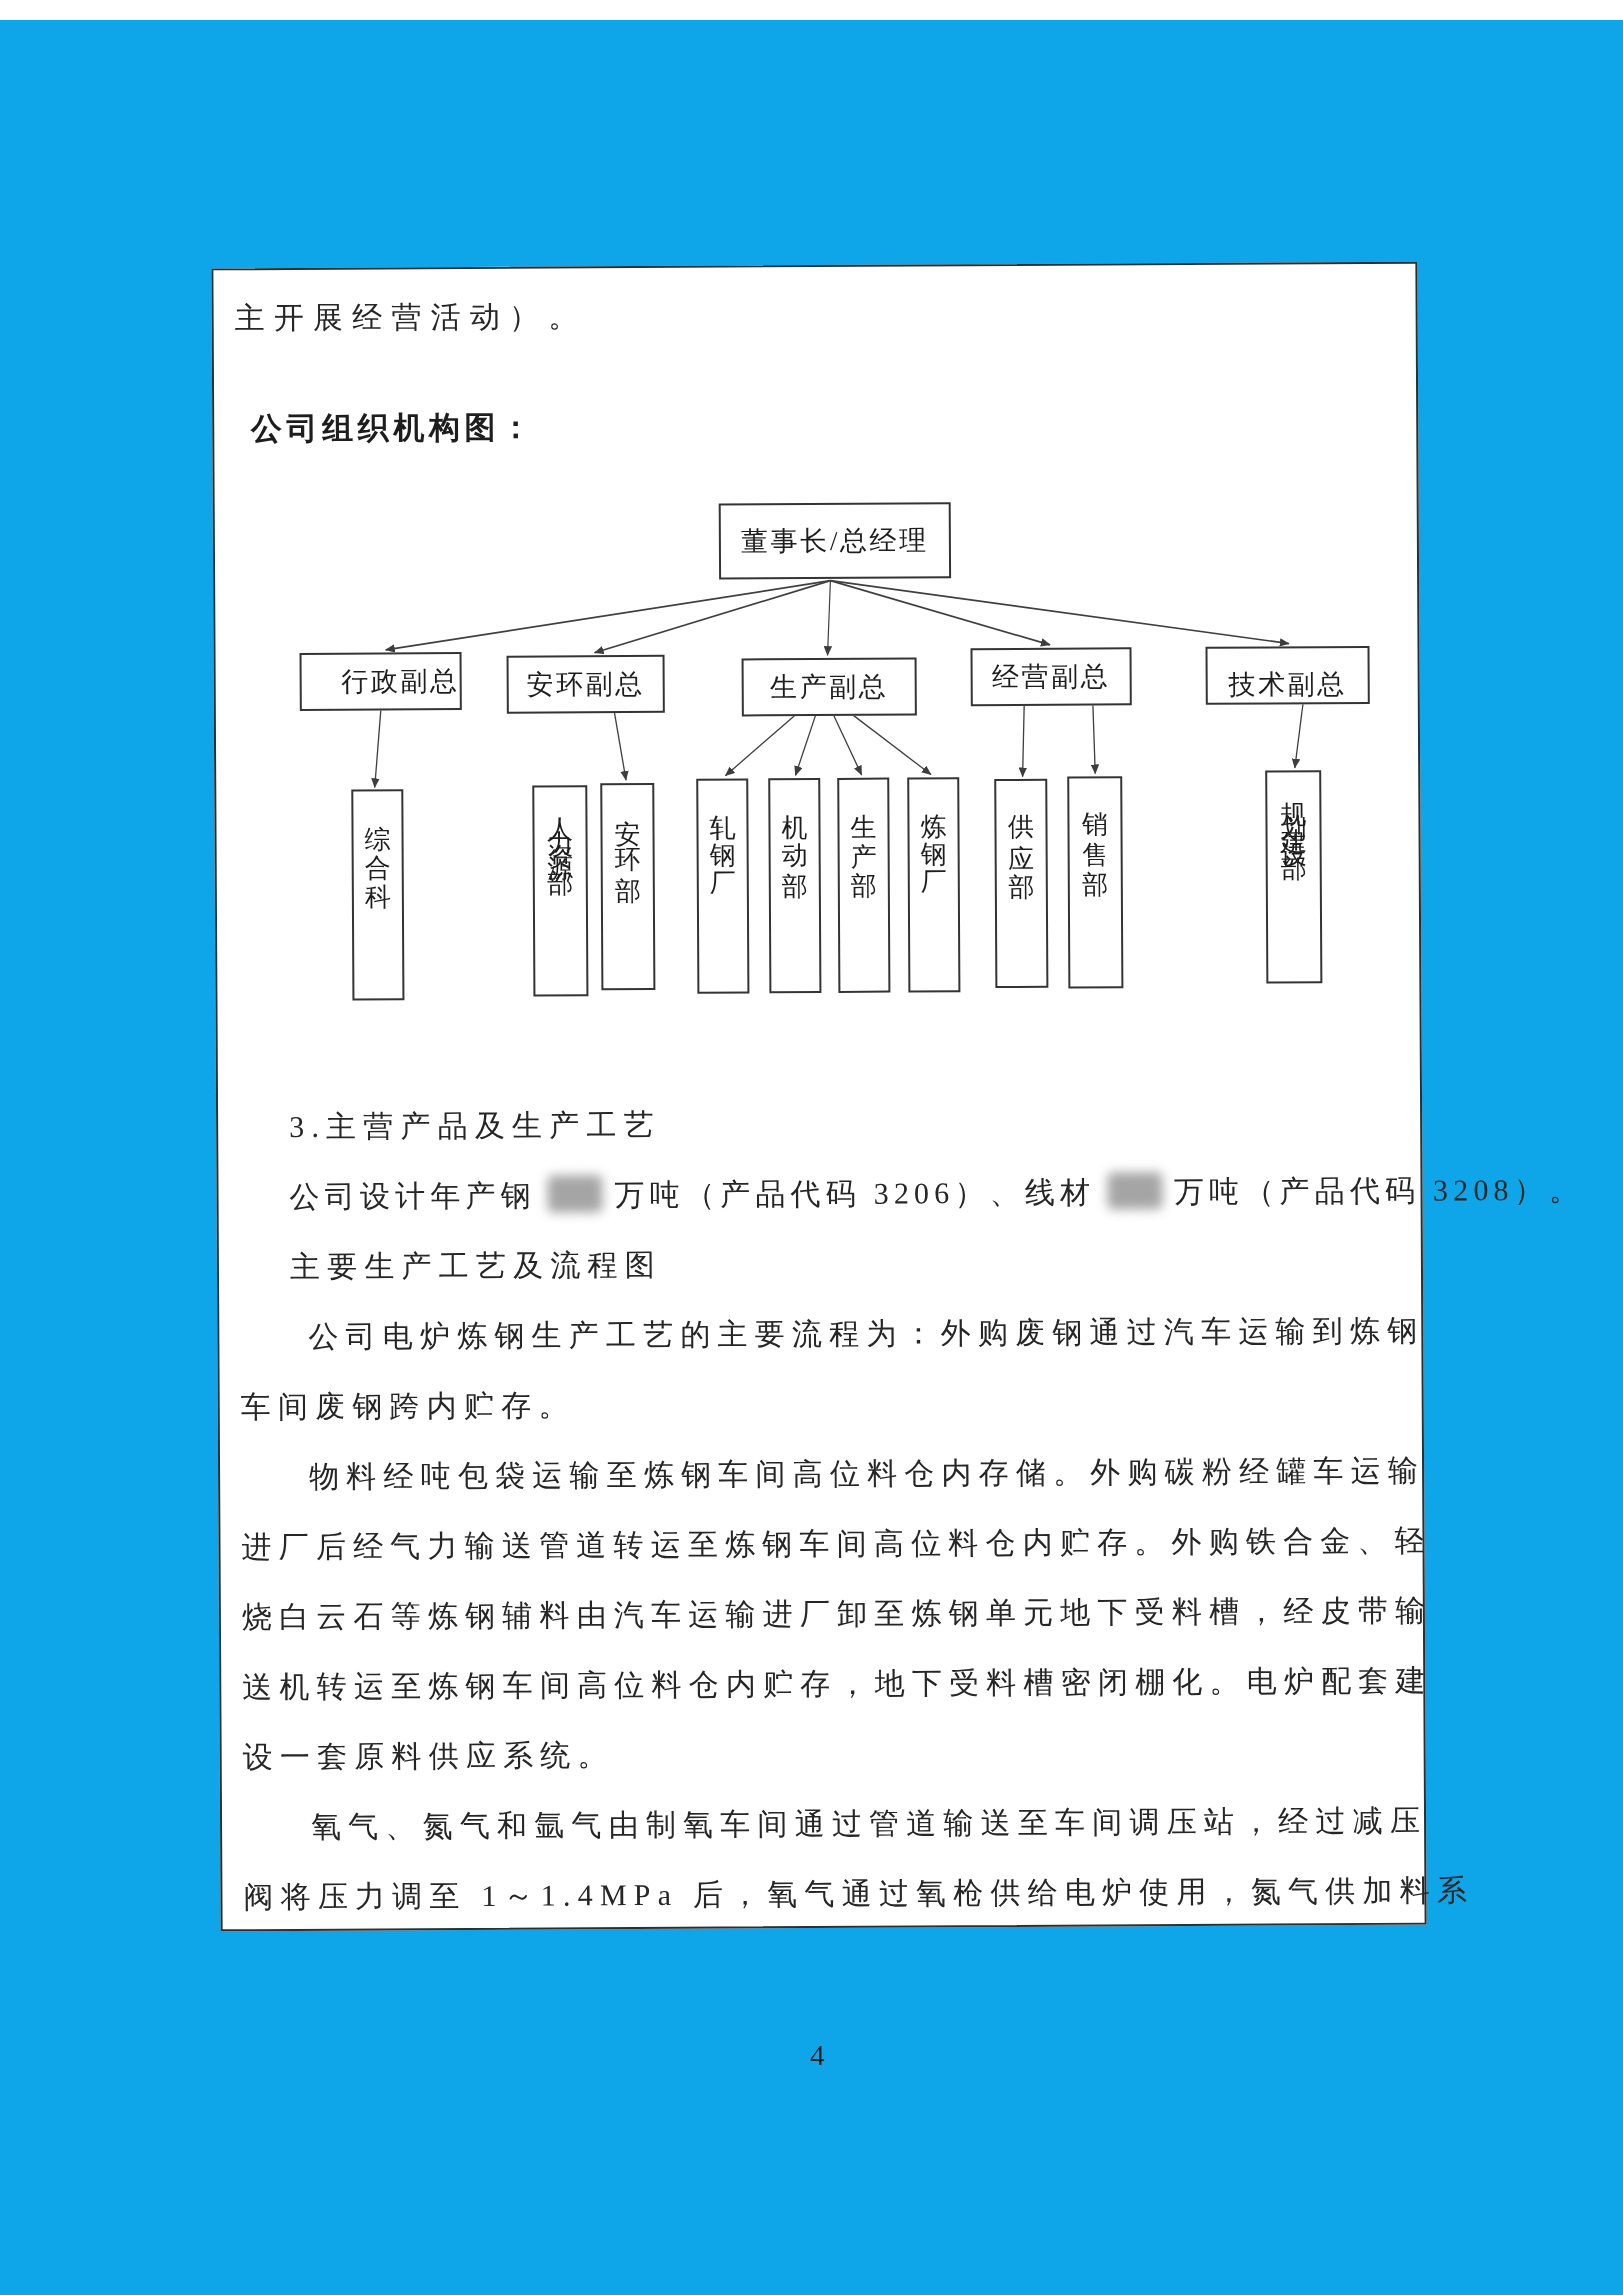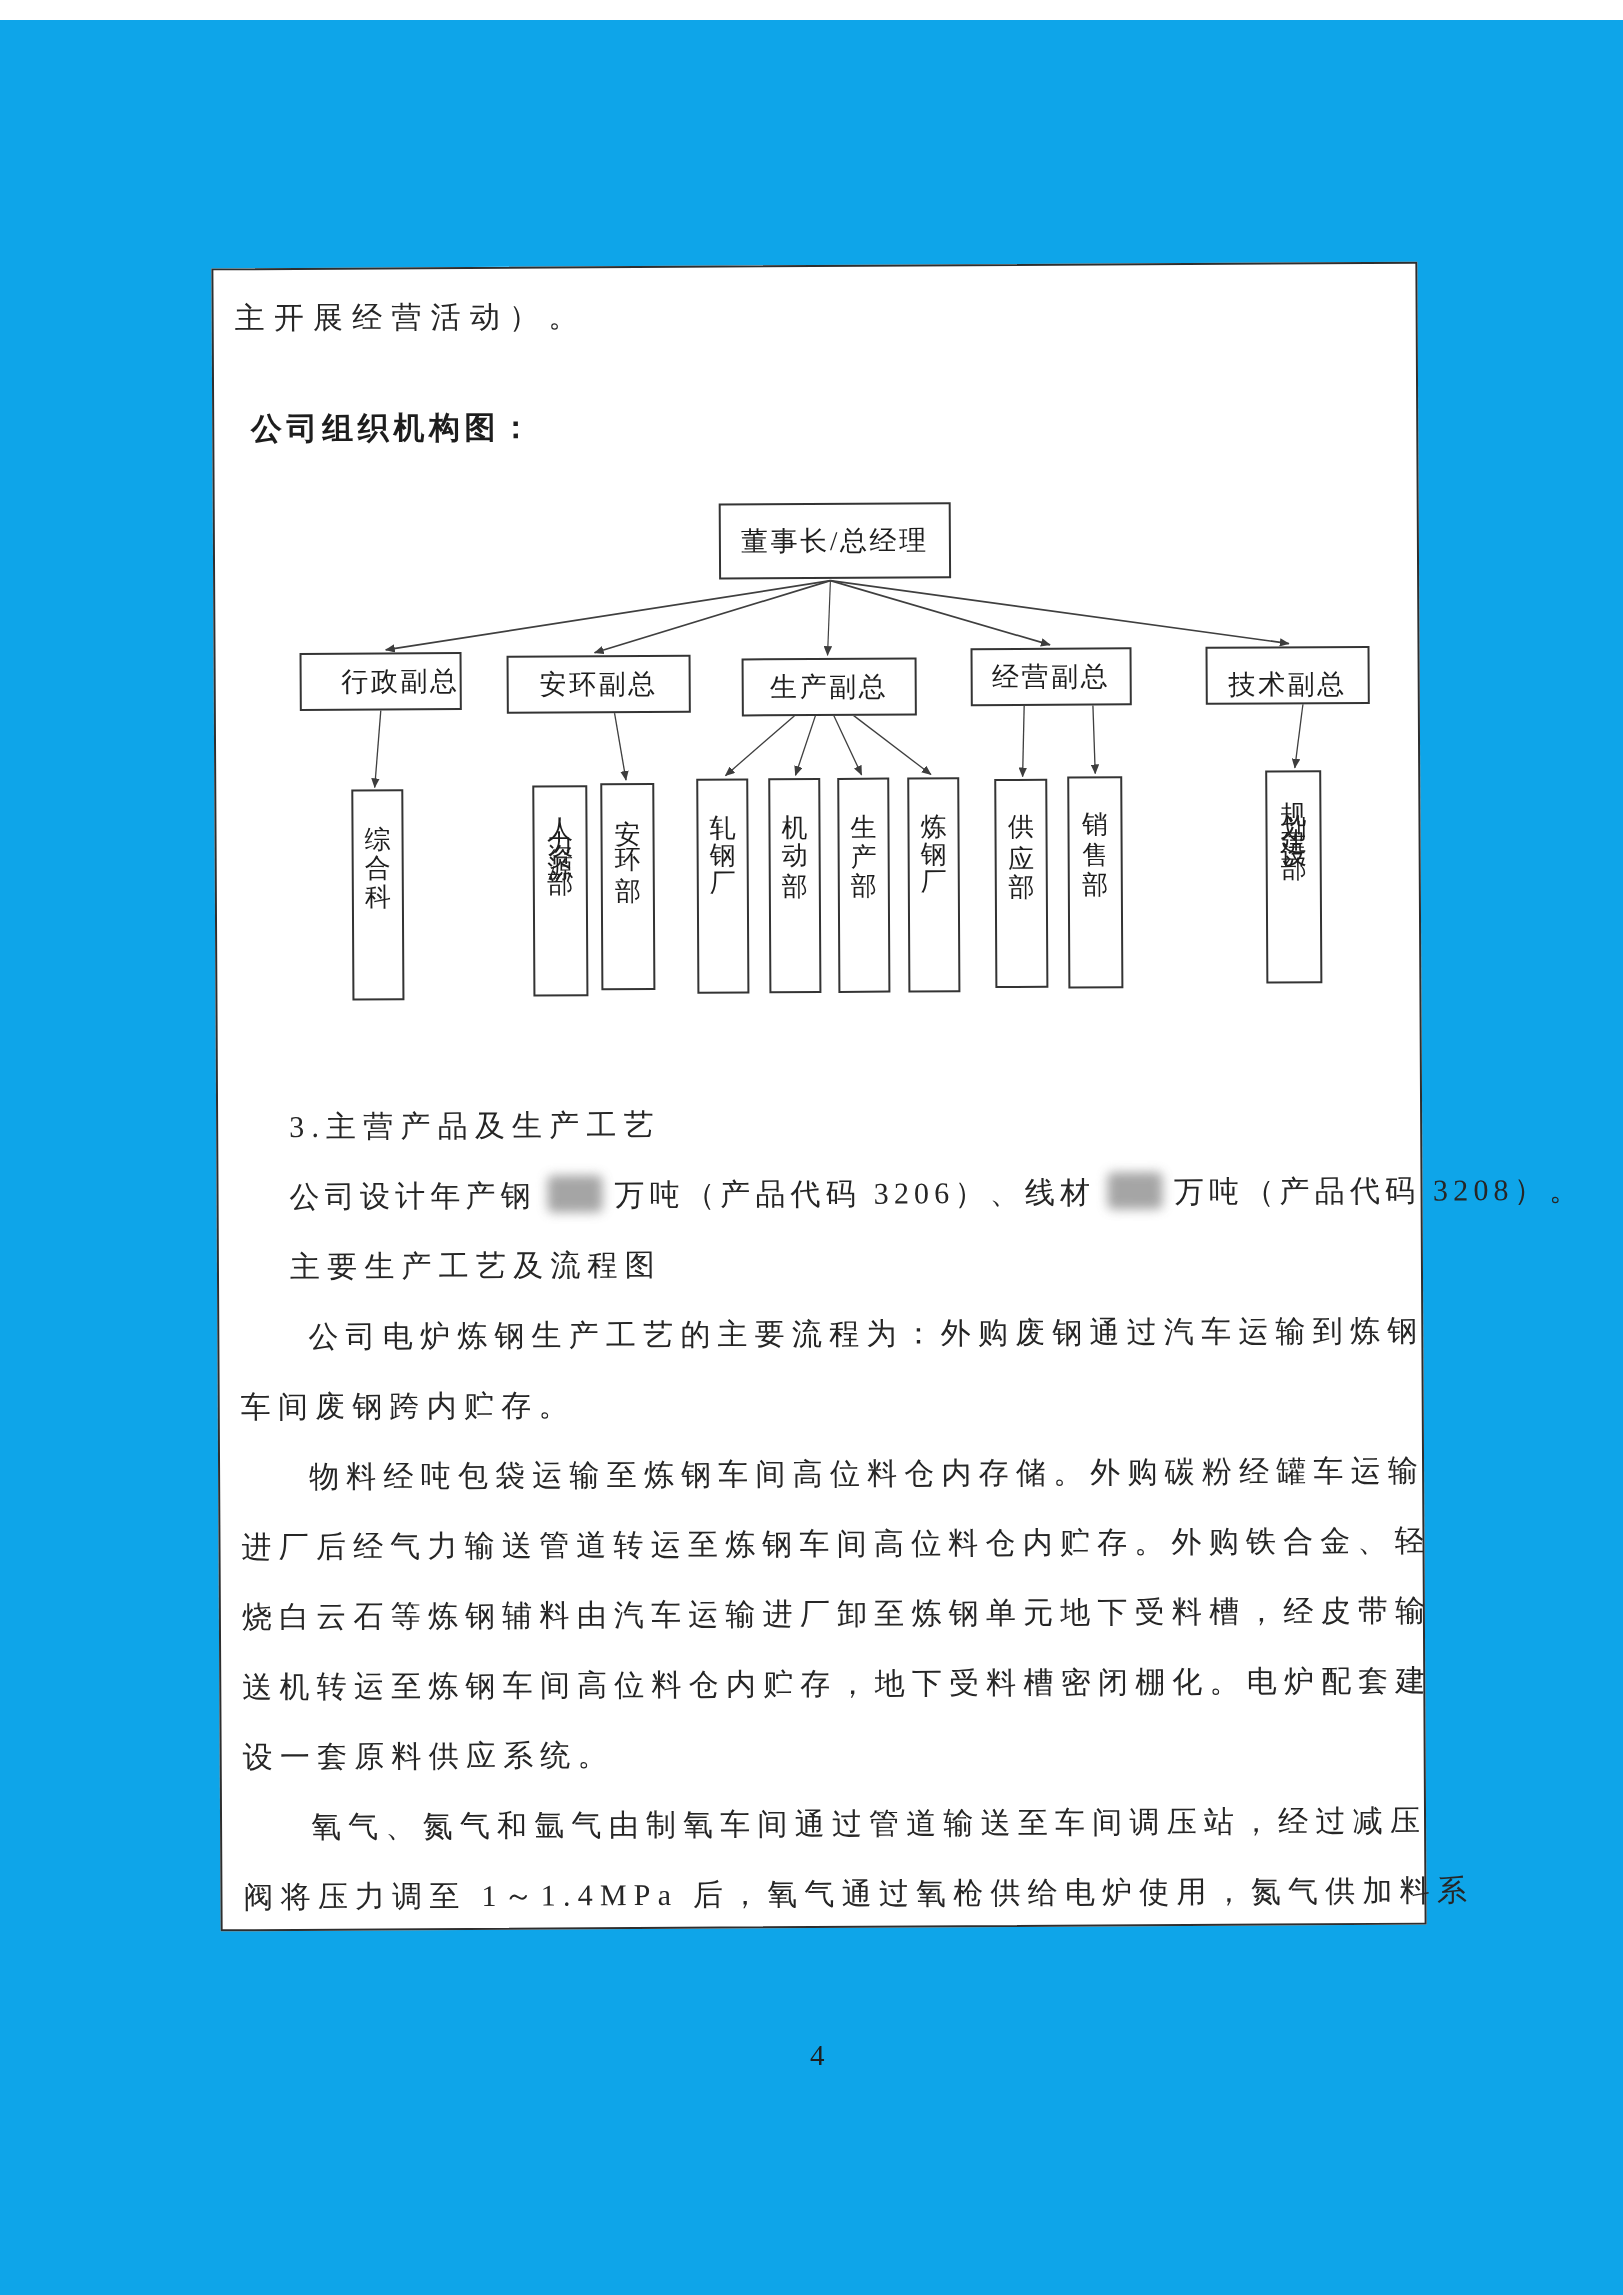--- a/index.html
+++ b/index.html
@@ -67,21 +67,21 @@
         </g>
       </svg>
 
       <div class="obox root" style="left:483px;top:18.3px;width:232px;height:76px;">
         <span class="hl">董事长/总经理</span>
       </div>
 
       <div class="obox" style="left:63px;top:165px;width:162px;height:58px;justify-content:flex-end;">
         <span class="hl">行政副总</span>
       </div>
-      <div class="obox" style="left:270px;top:169px;width:184px;height:58px;text-align:right;">
+      <div class="obox" style="left:270px;top:169px;width:158px;height:58px;text-align:right;">
         <span class="hl">安环副总</span>
       </div>
       <div class="obox" style="left:505px;top:173px;width:175px;height:58px;">
         <span class="hl">生产副总</span>
       </div>
       <div class="obox" style="left:734px;top:164px;width:161px;height:58px;">
         <span class="hl">经营副总</span>
       </div>
       <div class="obox" style="left:969px;top:164px;width:164px;height:58px;align-items:flex-end;">
         <span class="hl">技术副总</span>

